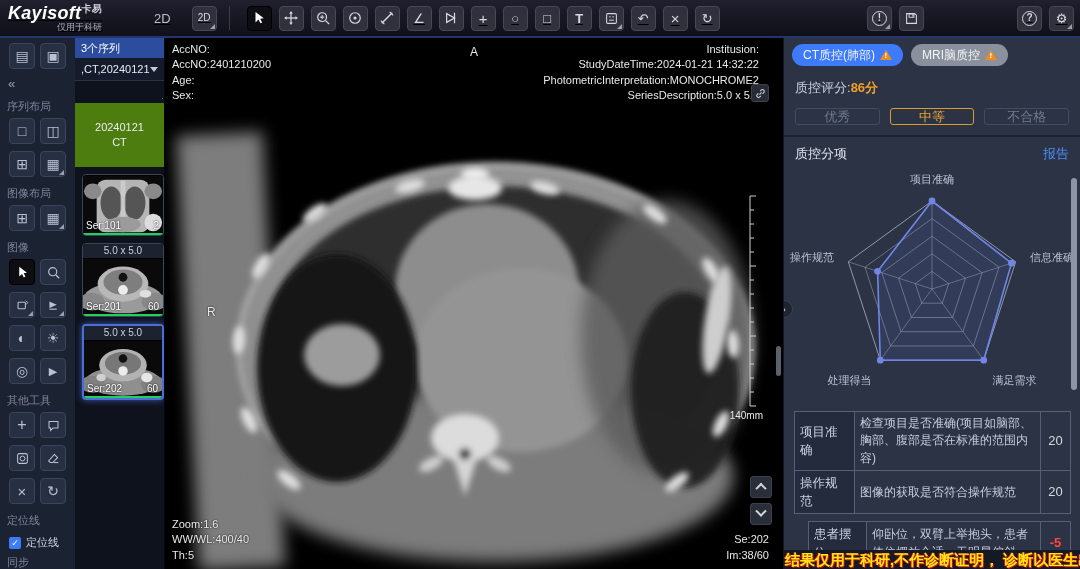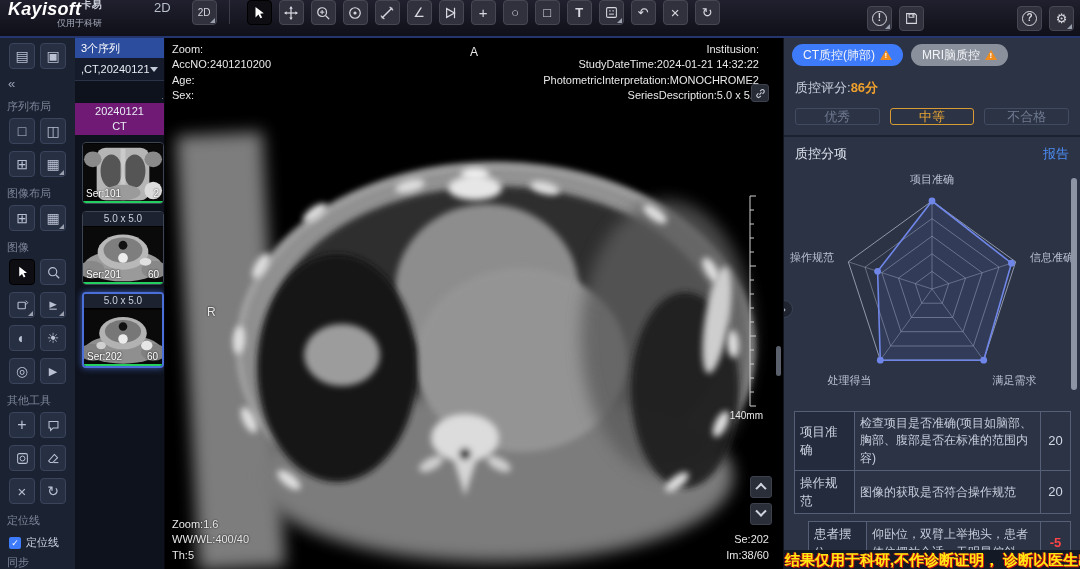--- a/index.html
+++ b/index.html
@@ -4,23 +4,23 @@
 <style>
   * { box-sizing: border-box; }
   html,body { margin:0; padding:0; }
   body {
     width:1080px; height:569px; overflow:hidden; position:relative;
     background:#0c0e14; font-family:"Liberation Sans", sans-serif;
     -webkit-font-smoothing:antialiased;
   }
   
   .topbar{
-    height:38px; display:flex; padding:0 6px 0 8px;
+    height:38px; display:flex; align-items:center; padding:0 6px 0 8px;
     background:linear-gradient(180deg,#20202e 0%,#14141f 70%,#10101a 100%);
-    border-bottom:2px solid #25356e; position:relative; z-index:5;
+    border-bottom:2px solid #25356e; position:relative; z-index:5;text-decoration:underline;
   }
   .logo-wrap{ display:flex; flex-direction:column; line-height:1; margin-right:4px; }
   .logo-main{ color:#fff; font-size:18px; font-weight:bold; font-style:italic; letter-spacing:.3px; }
   .logo-cn{ font-size:10px; font-style:normal; vertical-align:top; color:#cfd3dd; }
   .logo-sub{ font-size:9px; color:#a7adbd; margin-top:1px; align-self:flex-end; font-style:normal; }
   .mode-label{ color:#b9bfcc; font-size:13px; margin:0 14px 0 48px; }
   .tbtn{
     width:25px; height:25px; border-radius:4px; background:#31313d; border:1px solid #474754;
     color:#d7d9e0; display:flex; align-items:center; justify-content:center;
     font-size:13px; margin-left:7px; position:relative; flex:none; line-height:1;
@@ -63,21 +63,21 @@
   .cb.checked{ background:#3e7bfa; }
   .cb .tick{ display:none; }
   .cb.checked .tick{ display:block; }
   
   .series{ width:90px; background:#0e121c; flex:none; display:flex; flex-direction:column; align-items:flex-end; overflow:hidden; border-right:1px solid #05070c;}
   .sp-header{ width:100%; background:#2c4d9e; color:#fff; font-size:11px; padding:3px 6px 2px; }
   .sp-dropdown{ width:100%; background:#151b2a; color:#e8ecf4; font-size:11px; padding:5px 6px;
     display:flex; align-items:center; justify-content:space-between; border-bottom:1px solid #2a3348; }
   .dd-caret{ width:0; height:0; border-left:4px solid transparent; border-right:4px solid transparent; border-top:5px solid #c3cad8; }
   .sp-dot{ color:#8d96ab; font-size:8px; margin-top:16px; line-height:4px;}
-  .sp-group{ width:100%; background:#701a75; color:#e8ecf4; font-size:11px; text-align:center; padding:1px 0; line-height:1.35; margin-top:2px;}
+  .sp-group{ width:100%; background:#4d7c0f; color:#e8ecf4; font-size:11px; text-align:center; padding:17px 0; line-height:1.35; margin-top:2px;}
   .thumb{ width:82px; margin-top:7px; position:relative; border:1px solid #3e4552; border-radius:4px; overflow:hidden; background:#000; flex:none;}
   .thumb.selected{ border:2px solid #4a6fd8; box-shadow:0 0 7px rgba(74,111,216,.8); }
   .thumb-header{ background:#1c2230; color:#c9cfdb; font-size:10px; text-align:center; padding:1px 0 2px; }
   .thumb img, .thumb svg{ display:block; width:100%; }
   .thumb-ser{ position:absolute; bottom:4px; left:3px; color:#fff; font-size:10px; text-shadow:0 0 2px #000; }
   .thumb-count{ position:absolute; bottom:4px; right:4px; color:#fff; font-size:10px; text-shadow:0 0 2px #000; }
   .thumb-bar{ position:absolute; bottom:0; left:0; right:0; height:2px; background:#23cf5f; }
   
   .viewport{ flex:1; position:relative; background:#000; overflow:hidden; }
   .ct-art{ position:absolute; inset:0; }
@@ -452,21 +452,21 @@
         <ellipse cx="490" cy="176" rx="14" ry="6" transform="rotate(36 490 176)"></ellipse>
         <ellipse cx="546" cy="232" rx="14" ry="6" transform="rotate(60 546 232)"></ellipse>
         <ellipse cx="568" cy="306" rx="14" ry="6" transform="rotate(86 568 306)"></ellipse>
         <ellipse cx="556" cy="386" rx="14" ry="6" transform="rotate(116 556 386)"></ellipse>
         <ellipse cx="512" cy="444" rx="14" ry="6" transform="rotate(142 512 444)"></ellipse>
       </g>
       <ellipse cx="552" cy="282" rx="12" ry="54" fill="#cecece" transform="rotate(9 552 282)" filter="url(#b1)"></ellipse>
     </svg>
 
     <div class="ov ov-tl">
-      <div>Zoom:</div>
+      <div>AccNO:</div>
       <div>AccNO:2401210200</div>
       <div>Age:</div>
       <div>Sex:</div>
     </div>
     <div class="ov ov-a">A</div>
     <div class="ov ov-tr">
       <div>Institusion:</div>
       <div>StudyDateTime:2024-01-21 14:32:22</div>
       <div>PhotometricInterpretation:MONOCHROME2</div>
       <div>SeriesDescription:5.0 x 5.0</div>

